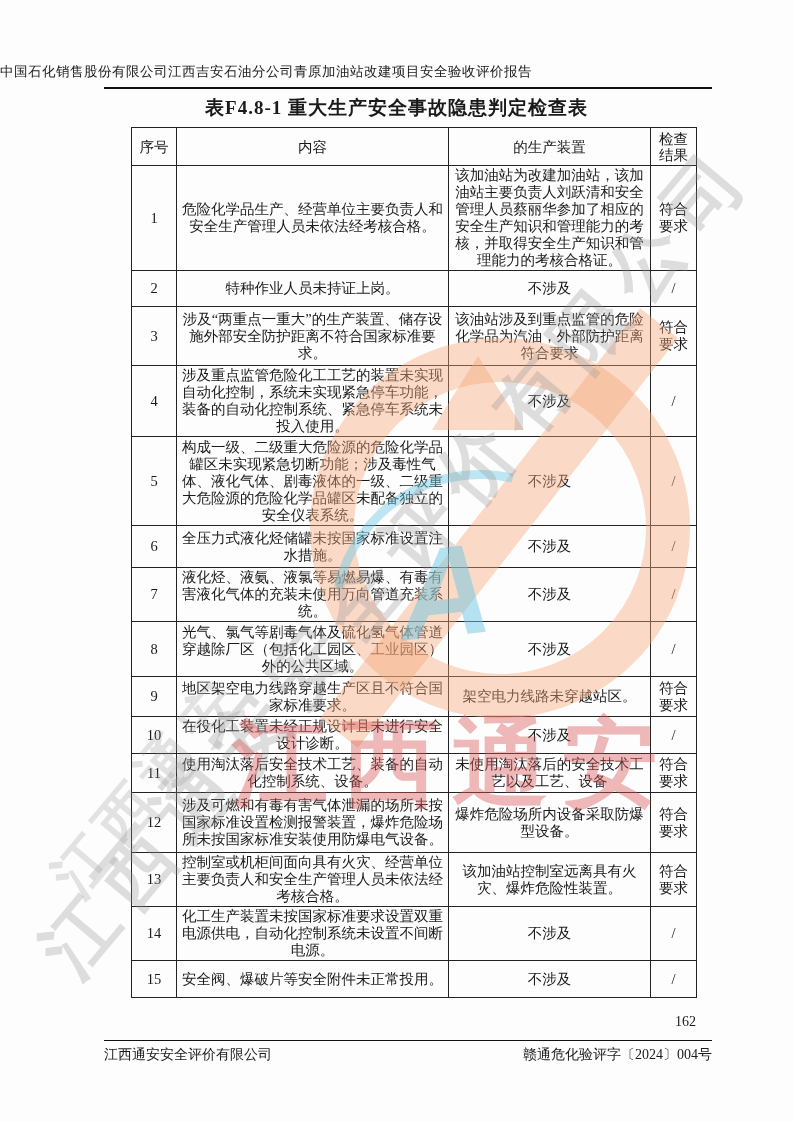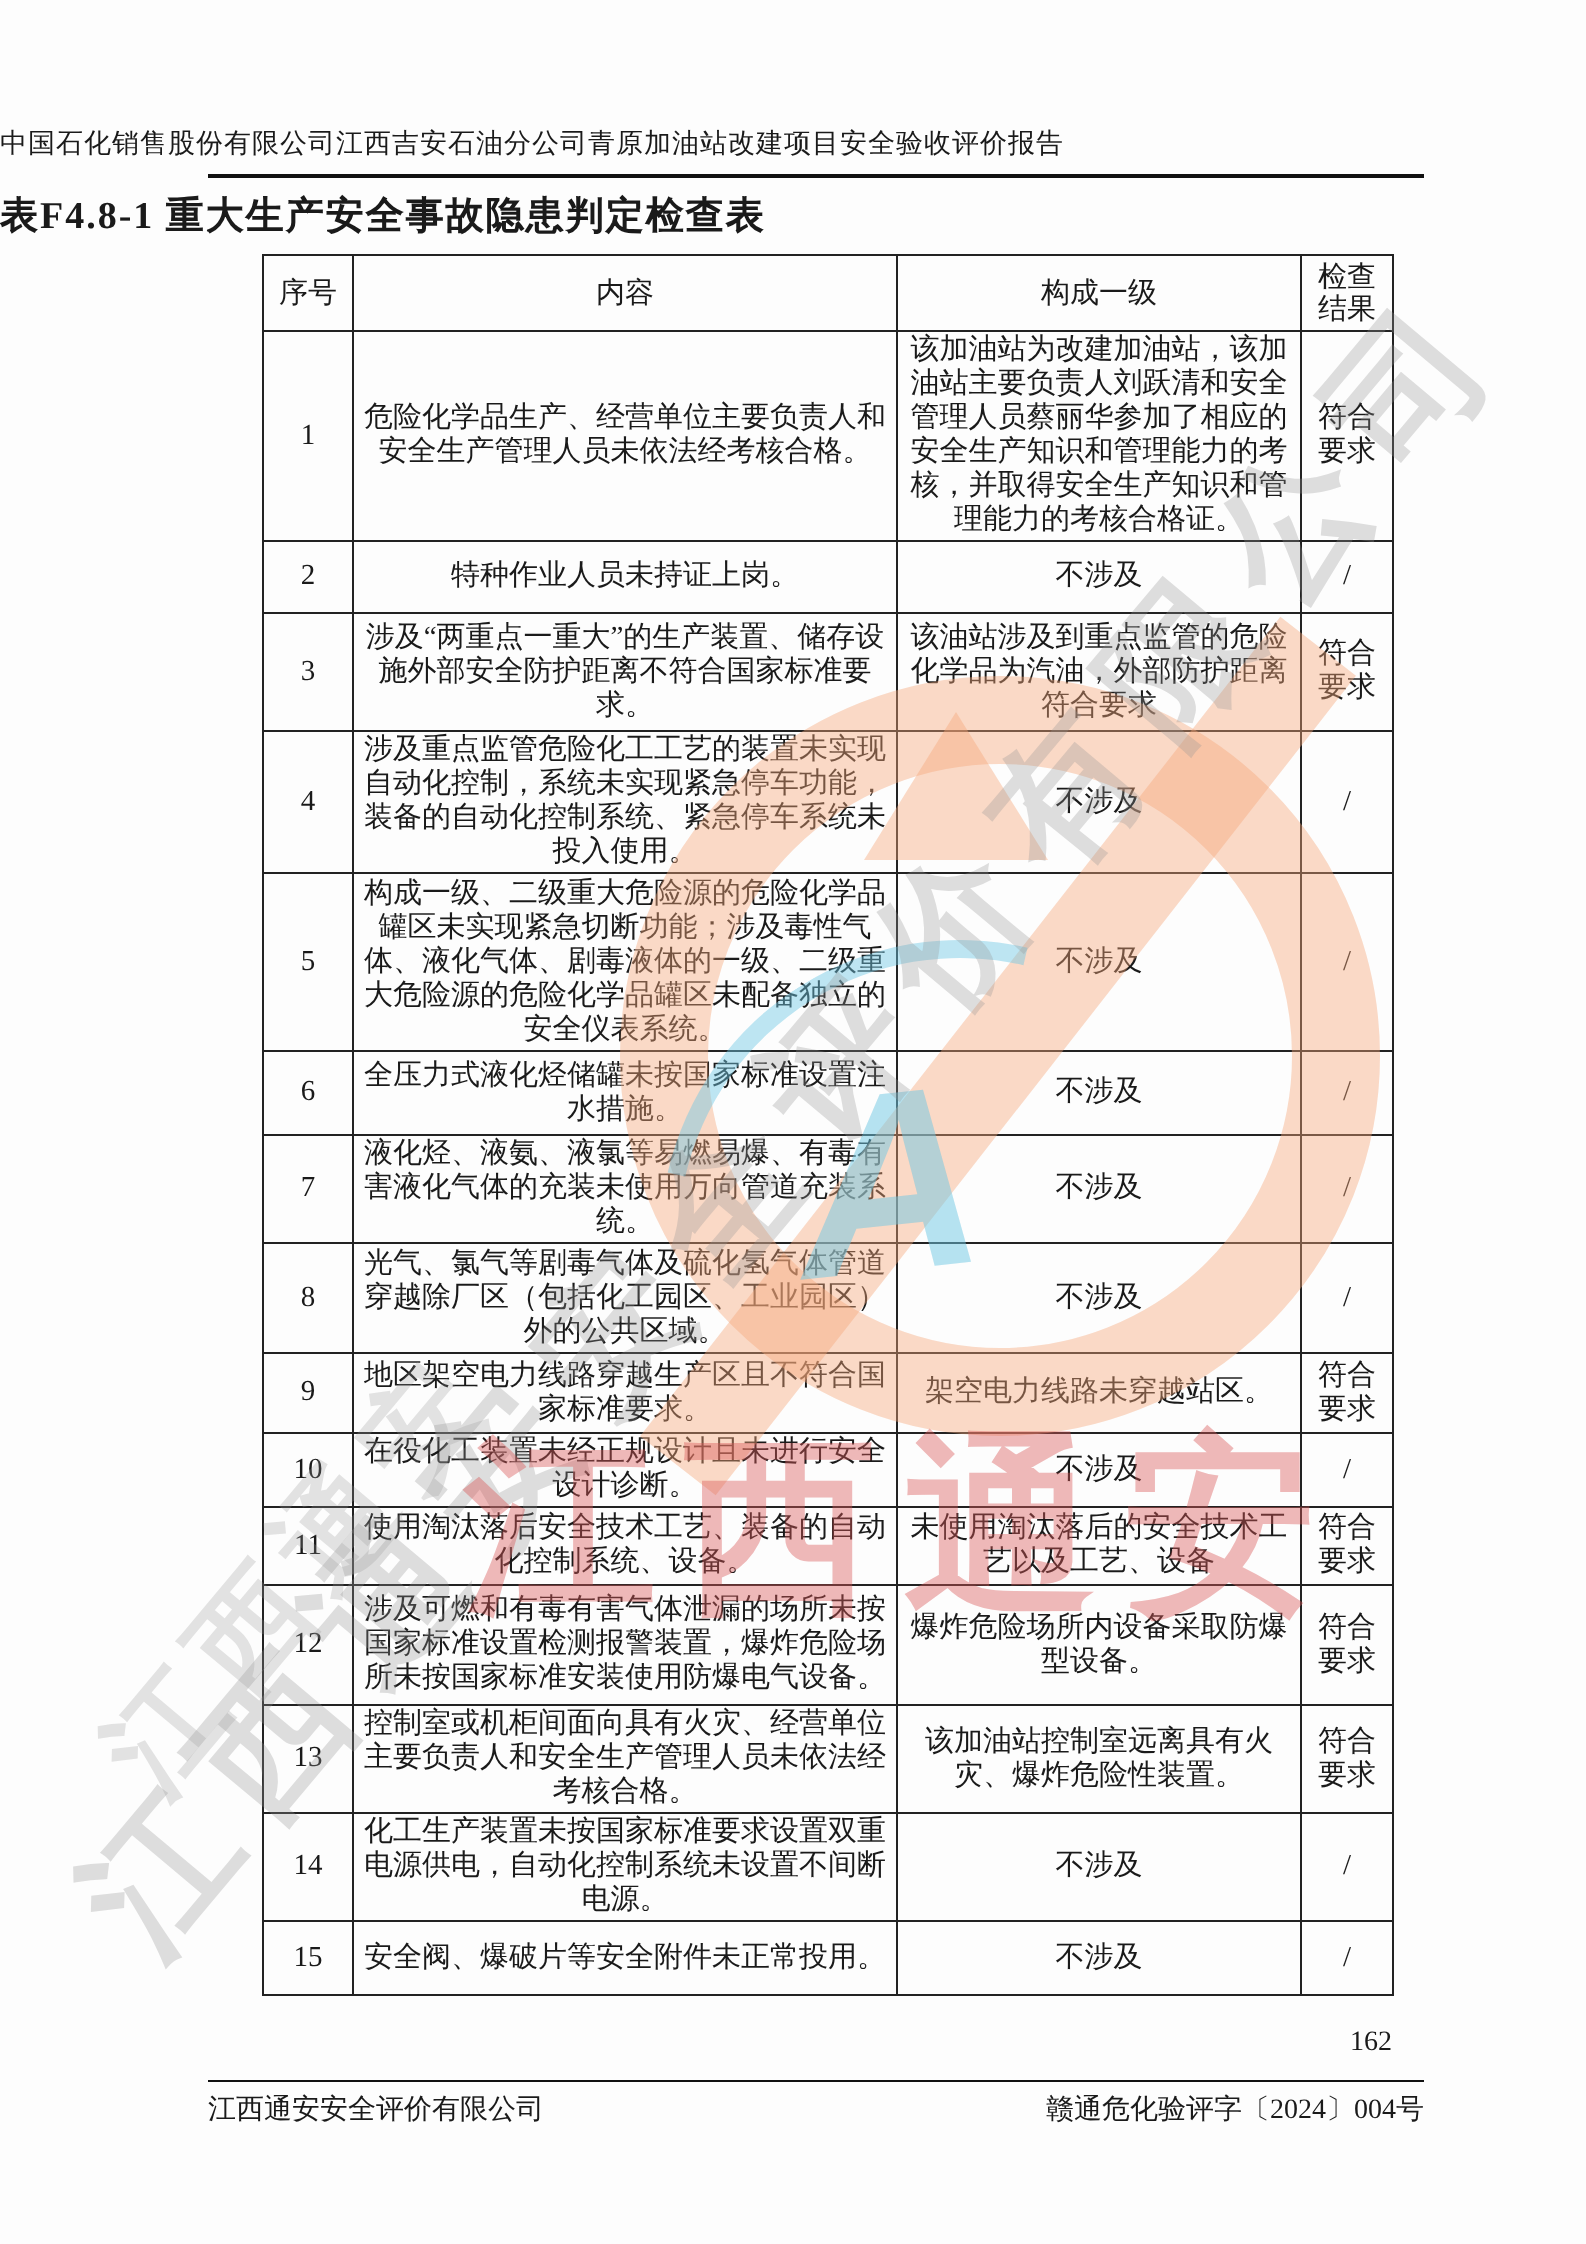--- a/index.html
+++ b/index.html
@@ -17,21 +17,21 @@
     position:absolute;top:63px;left:0;right:0;
     font-size:13.5px;letter-spacing:0.5px;
     z-index:1;
   }
   .header-rule{
     position:absolute;top:87px;left:104px;width:608px;
     border-top:2px solid #111;z-index:1;
   }
   .table-title{
     position:absolute;top:95px;left:0;right:0;
-    font-size:19px;font-weight:bold;letter-spacing:1px;
+    text-align:center;font-size:19px;font-weight:bold;letter-spacing:1px;
     z-index:1;
   }
   
   table.checklist{
     position:absolute;top:127px;left:131px;
     width:565px;border-collapse:collapse;table-layout:fixed;
     z-index:1;background:transparent;
   }
   table.checklist td,table.checklist th{
     border:1px solid #222;
@@ -131,21 +131,21 @@
     <colgroup>
         <col style="width:45px">
         <col style="width:272px">
         <col style="width:202px">
         <col style="width:46px">
       </colgroup>
     <tbody>
       <tr style="height:38px">
         <th>序号</th>
         <th>内容</th>
-        <th>构成一级</th>
+        <th>的生产装置</th>
         <th>检查结果</th>
       </tr>
       <tr style="height:105px">
         <td>1</td>
         <td>危险化学品生产、经营单位主要负责人和安全生产管理人员未依法经考核合格。</td>
         <td>该加油站为改建加油站，该加油站主要负责人刘跃清和安全管理人员蔡丽华参加了相应的安全生产知识和管理能力的考核，并取得安全生产知识和管理能力的考核合格证。</td>
         <td>符合要求</td>
       </tr>
       <tr style="height:36px">
         <td>2</td>

